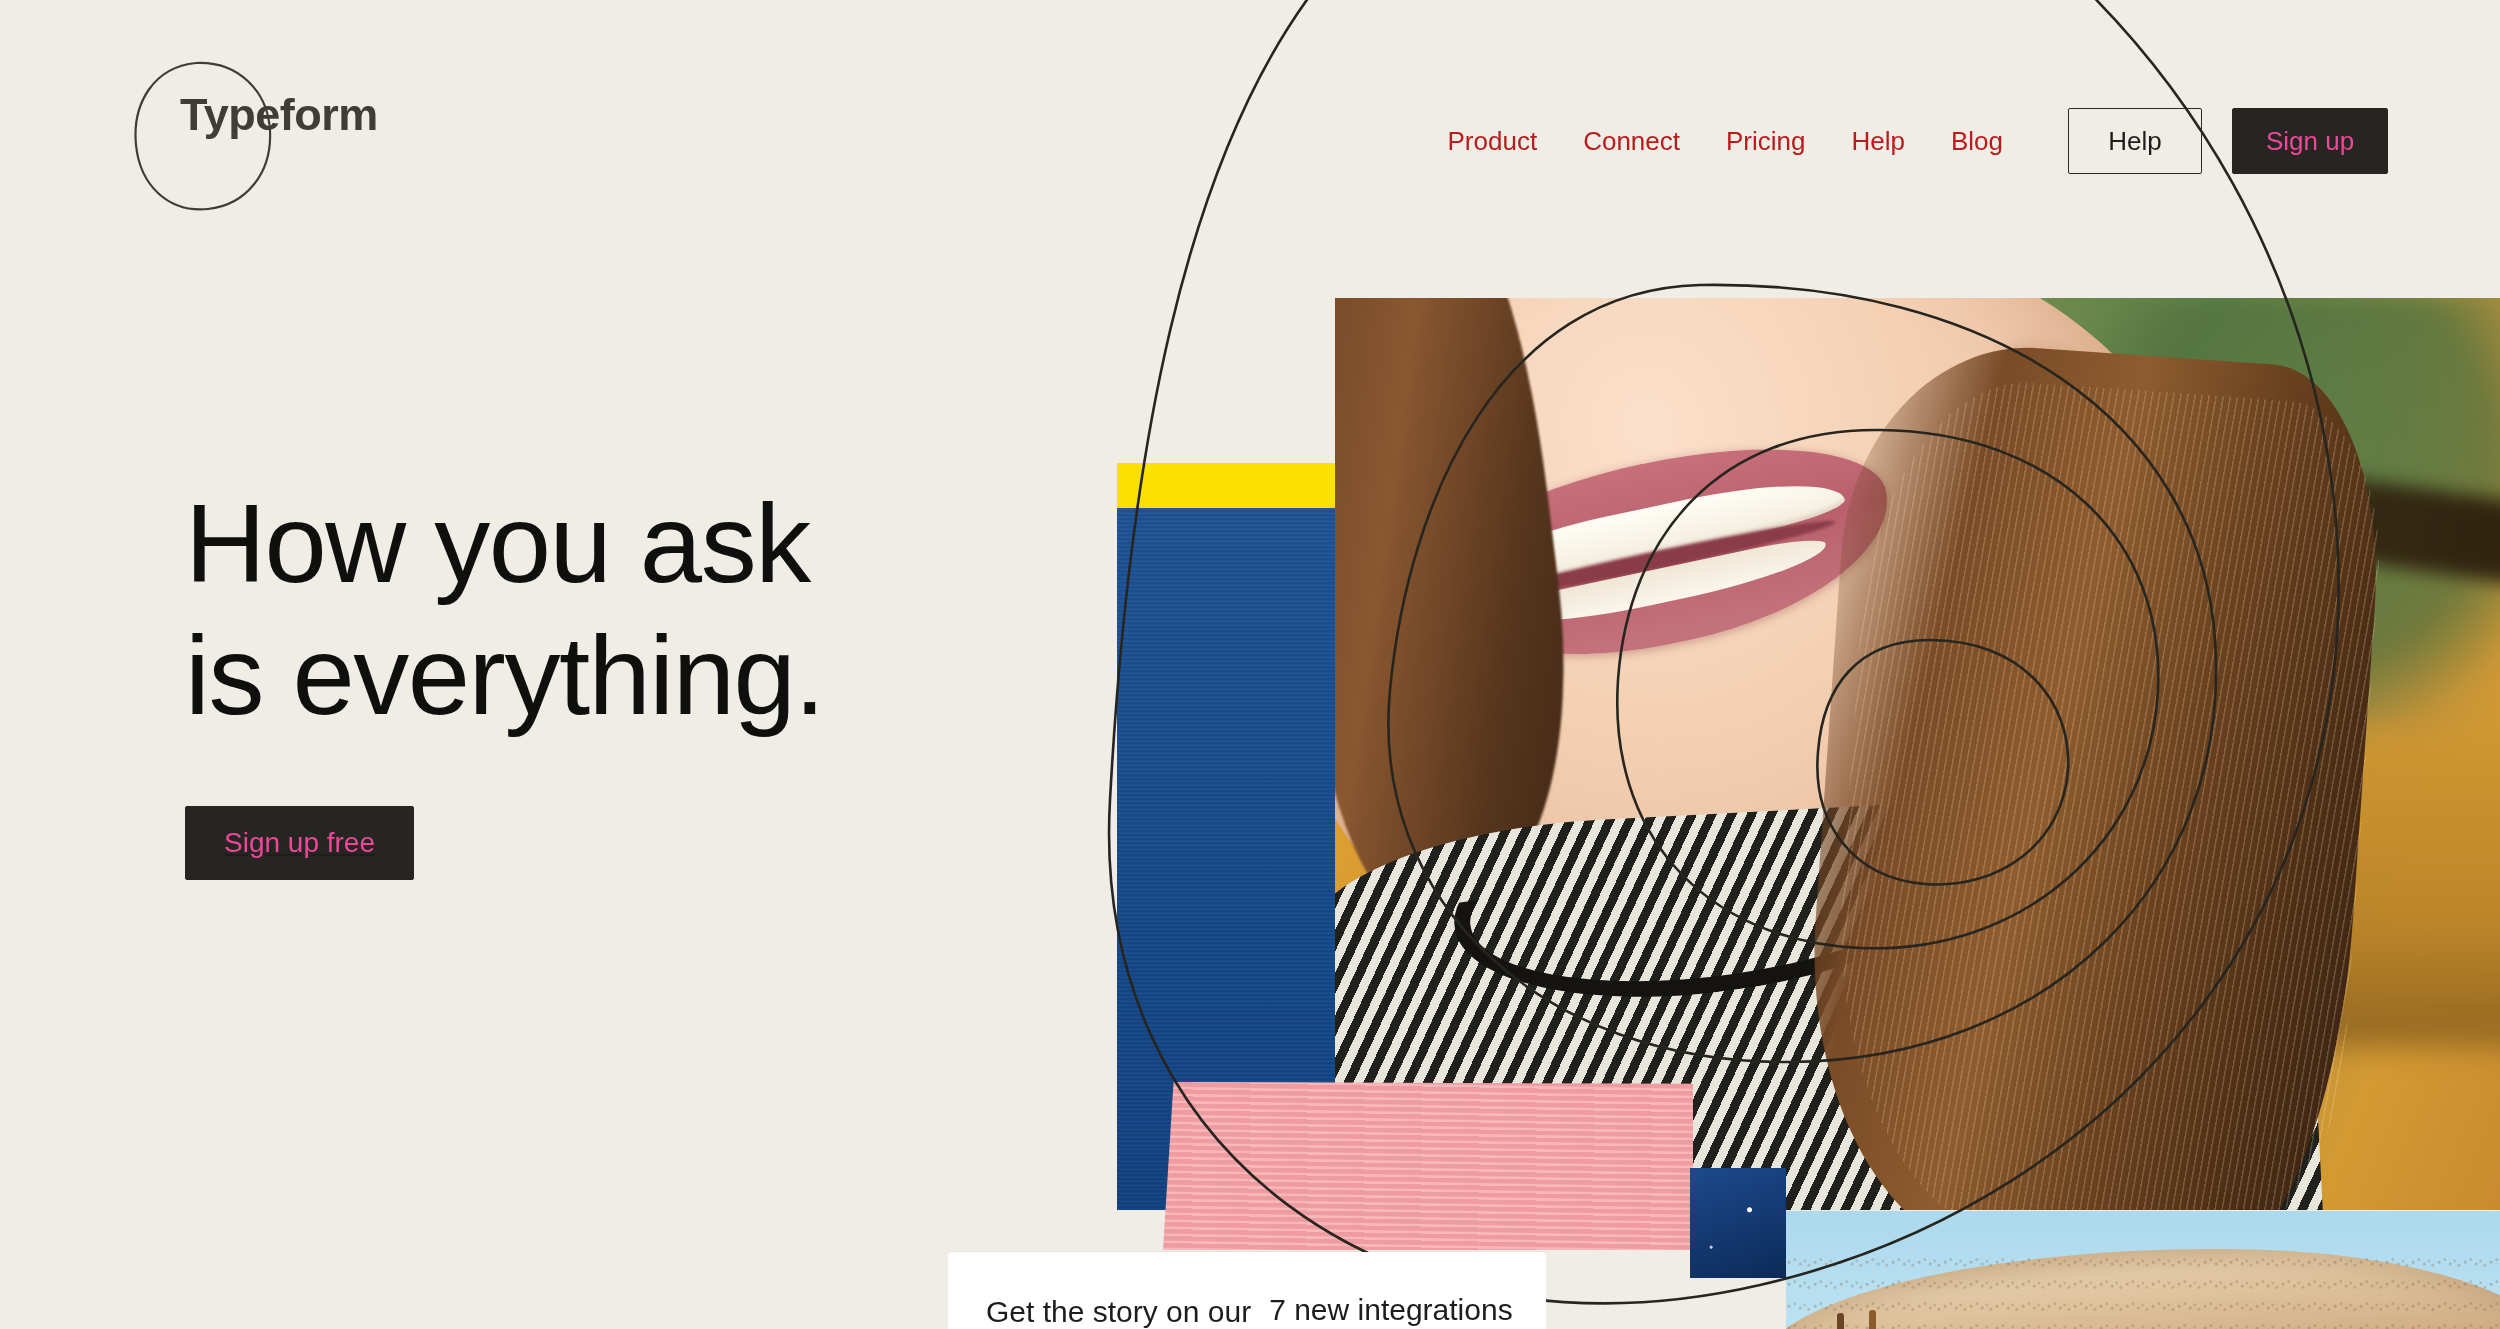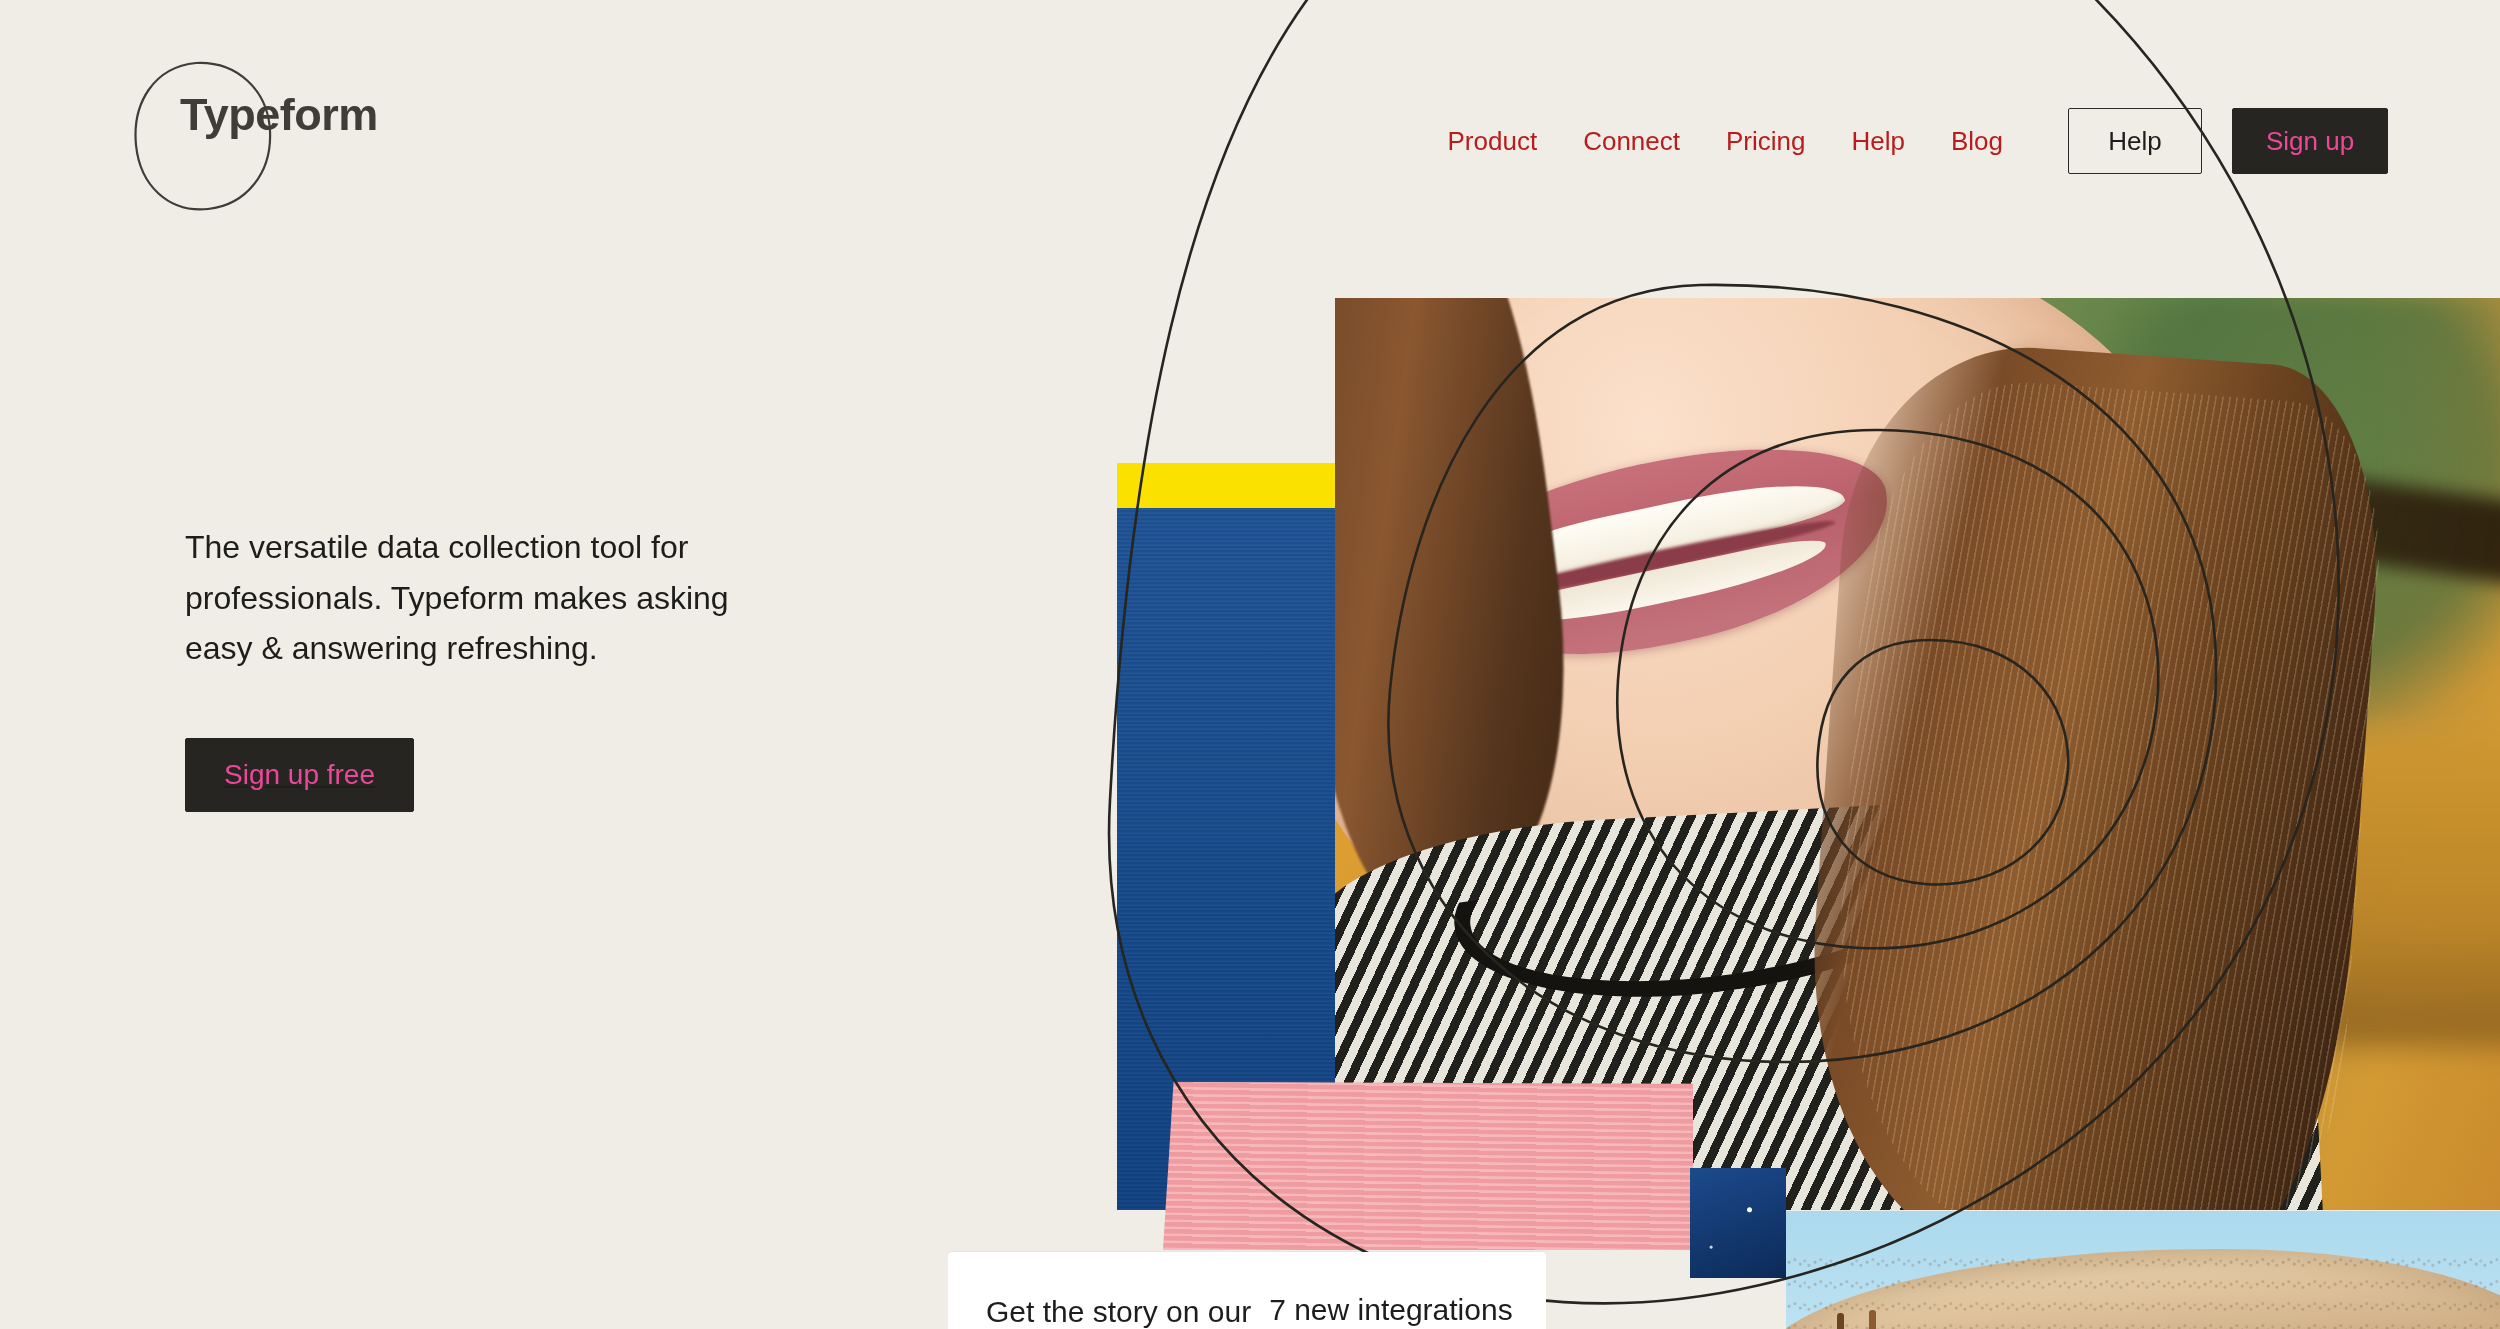--- a/index.html
+++ b/index.html
@@ -503,23 +503,22 @@
       <a class="nav-link" href="#">Connect</a>
       <a class="nav-link" href="#">Pricing</a>
       <a class="nav-link" href="#">Help</a>
       <a class="nav-link" href="#">Blog</a>
       <button class="btn btn-outline btn-login">Help</button>
       <button class="btn btn-dark btn-signup">Sign up</button>
     </nav>
   </header>
 
   <section class="hero">
-    <p class="hero-sub">The versatile data collection tool for
-professionals. Typeform makes asking
-easy &amp; answering refreshing.</p>
+    <h1 class="hero-title">How you ask
+is everything.</h1>
     <div class="hero-cta">
       <button class="btn btn-dark btn-hero">Sign up free</button>
     </div>
   </section>
 
   <div class="banner">
     <span class="banner-text">Get the story on our</span>
     <a class="banner-link" href="#">7 new integrations</a>
   </div>
 

